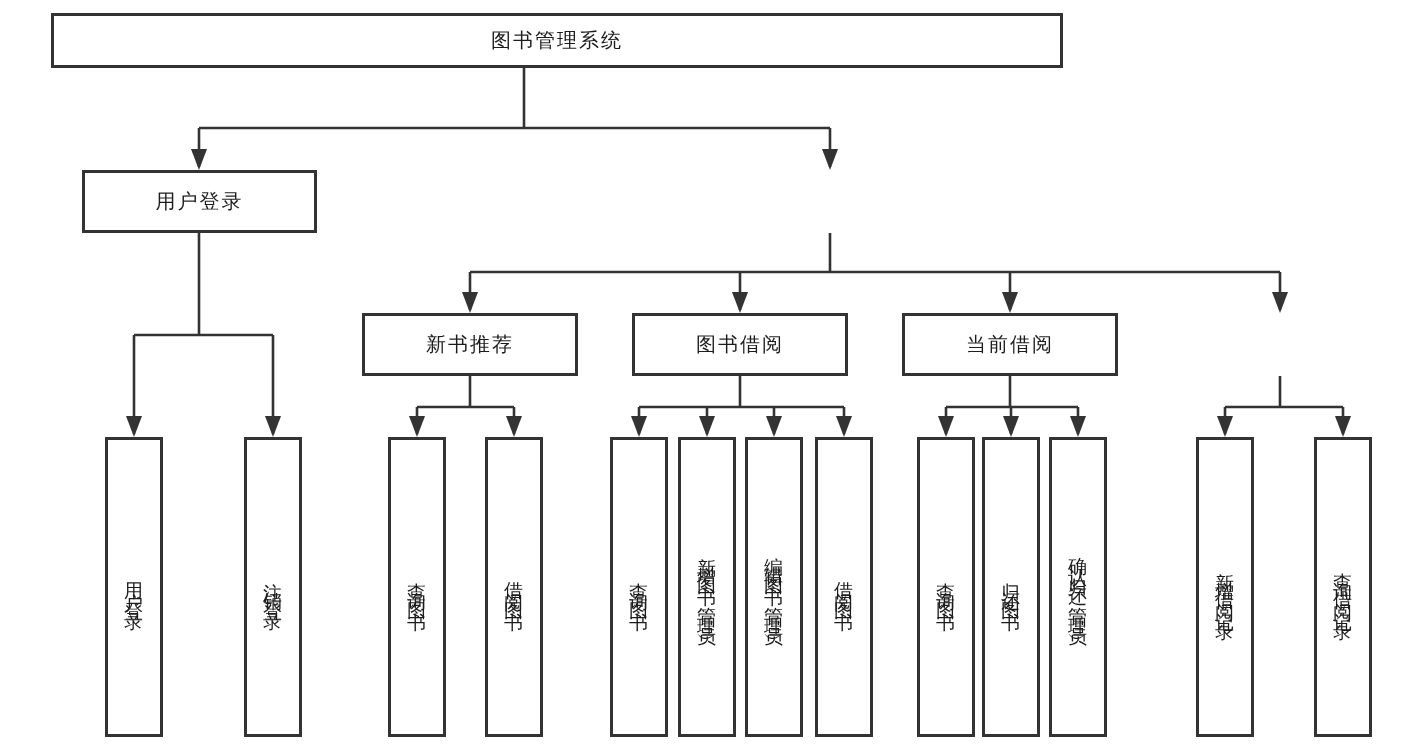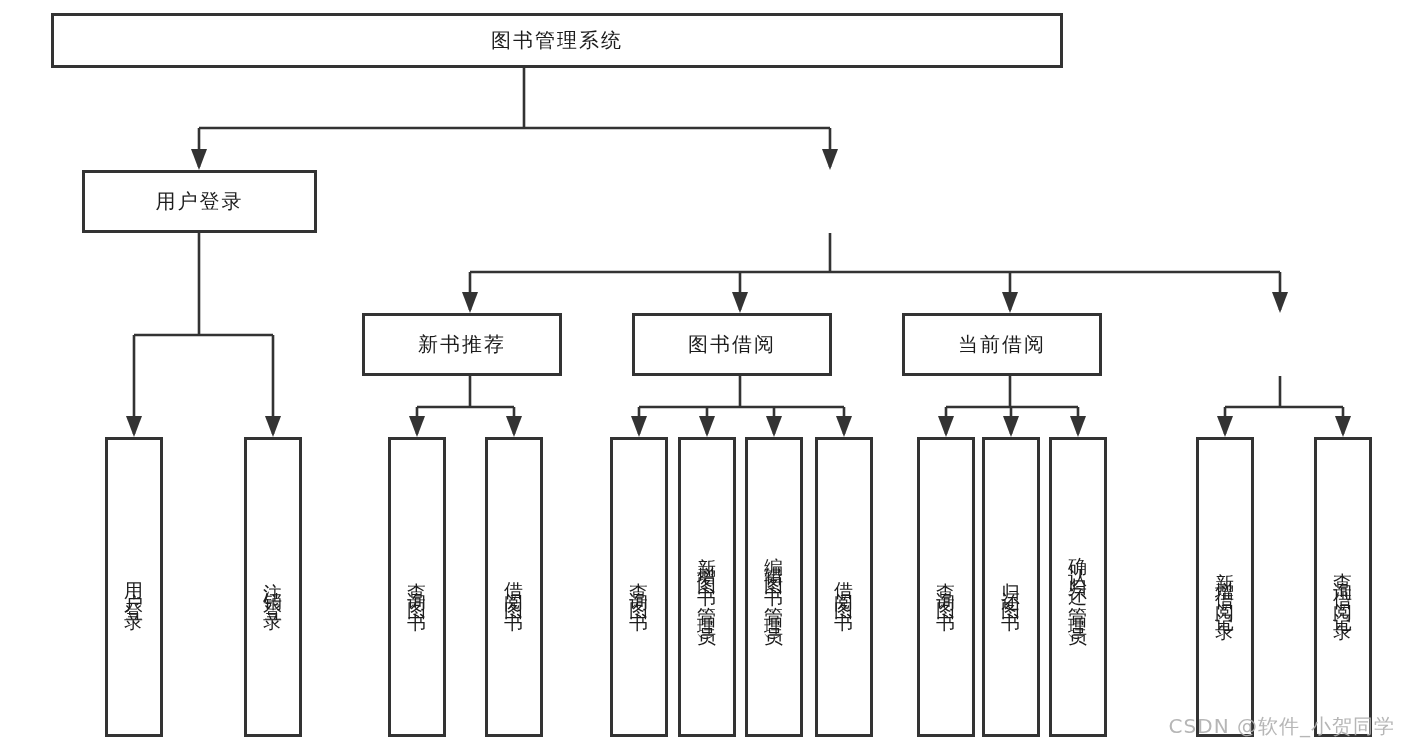--- a/index.html
+++ b/index.html
@@ -43,21 +43,21 @@
   }
   .node-l2 {
     top: 170px;
     width: 235px;
     height: 63px;
     font-size: 20px;
     letter-spacing: 2px;
   }
   .node-l3 {
     top: 313px;
-    width: 200px;
+    width: 216px;
     height: 63px;
     font-size: 20px;
     letter-spacing: 2px;
   }
   .node-leaf {
     top: 437px;
     width: 58px;
     height: 300px;
   }
   .vtext {
@@ -177,15 +177,14 @@
   <div class="node node-leaf" style="left:1049px">
     <span class="vtext">确认归还（管理员）</span>
   </div>
   <div class="node node-leaf" style="left:1196px">
     <span class="vtext">新增借阅记录</span>
   </div>
   <div class="node node-leaf" style="left:1314px">
     <span class="vtext">查询借阅记录</span>
   </div>
 
-  <div class="watermark">CSDN @软件_小贺同学</div>
 
 </div>
 
 </body></html>

